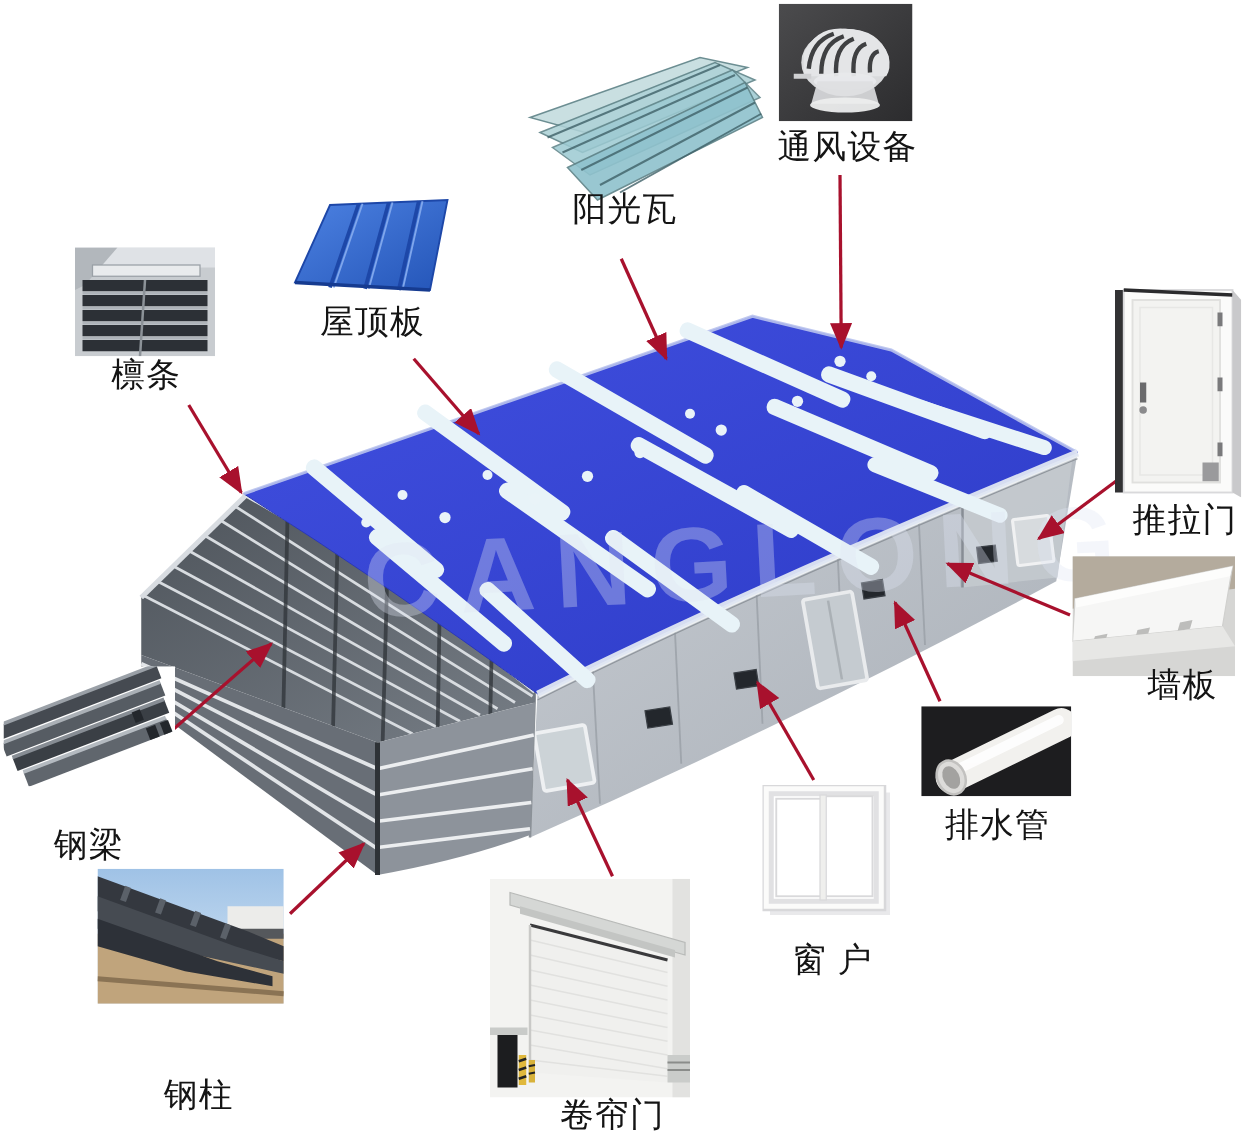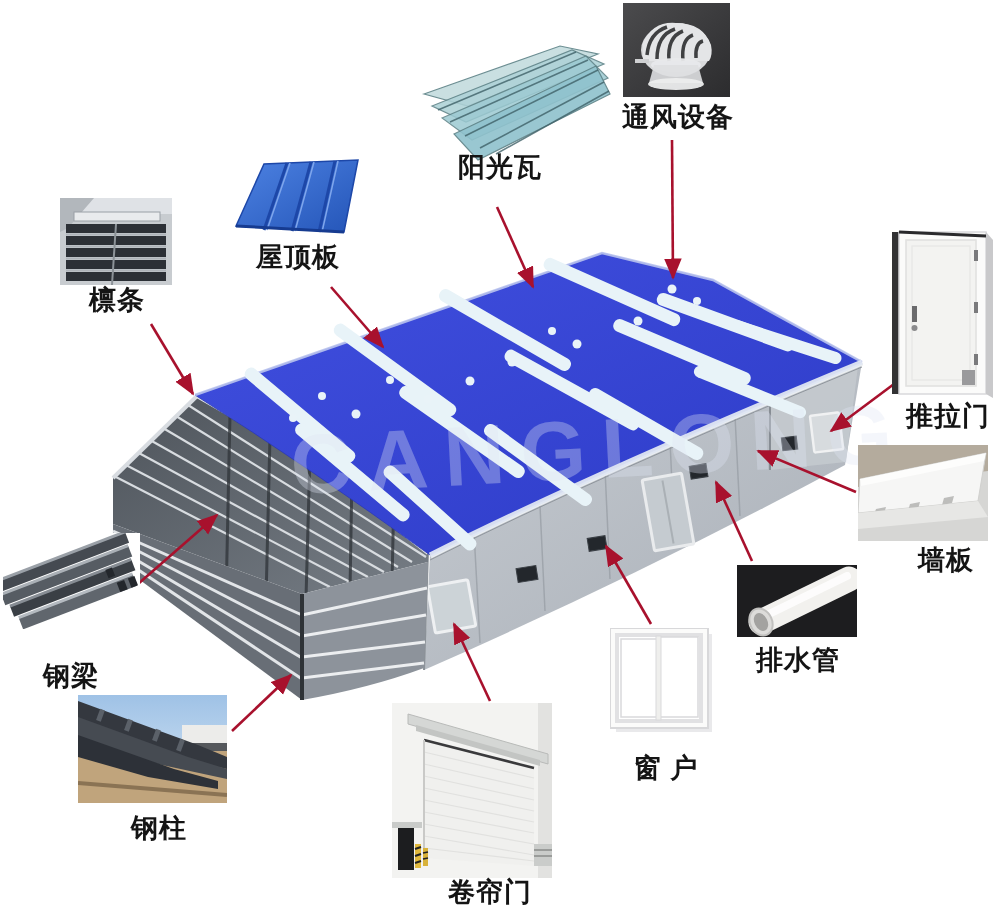--- a/index.html
+++ b/index.html
@@ -1,20 +1,20 @@
 <!DOCTYPE html>
 <html><head>
 <meta charset="utf-8">
 <style>
   html,body{margin:0;padding:0;background:#ffffff;}
   .stage{position:relative;width:1000px;height:914px;background:#ffffff;overflow:hidden;
          font-family:"Liberation Sans","DejaVu Sans",sans-serif;}
   .layer{position:absolute;left:0;top:0;}
   .tile{position:absolute;}
-  .lbl{position:absolute;font-size:27px;font-weight:700;color:#141414;text-align:center;
+  .lbl{position:absolute;font-size:27px;font-weight:400;color:#141414;text-align:center;
        letter-spacing:1px;white-space:nowrap;line-height:1.1;}
 </style>
 </head>
 <body>
 
 <div class="stage">
 
   <svg class="layer" width="1000" height="914" viewBox="0 0 1000 914">
     <defs>
       <linearGradient id="roofG" x1="0" y1="0" x2="1" y2="1">
@@ -402,20 +402,20 @@
         </g>
       </g>
     </svg>
   </div>
 
   <div class="lbl" style="left:67px;top:286px;width:100px">檩条</div>
   <div class="lbl" style="left:238px;top:243px;width:120px">屋顶板</div>
   <div class="lbl" style="left:440px;top:153px;width:120px">阳光瓦</div>
   <div class="lbl" style="left:608px;top:103px;width:140px">通风设备</div>
   <div class="lbl" style="left:903px;top:402px;width:90px">推拉门</div>
-  <div class="lbl" style="left:914px;top:546px;width:64px">墙板</div>
+  <div class="lbl" style="left:914px;top:534px;width:64px">墙板</div>
   <div class="lbl" style="left:742px;top:646px;width:112px">排水管</div>
   <div class="lbl" style="left:606px;top:754px;width:120px">窗 户</div>
   <div class="lbl" style="left:434px;top:878px;width:112px">卷帘门</div>
-  <div class="lbl" style="left:117px;top:814px;width:84px">钢柱</div>
+  <div class="lbl" style="left:117px;top:862px;width:84px">钢柱</div>
   <div class="lbl" style="left:29px;top:662px;width:84px">钢梁</div>
 
 </div>
 
 </body></html>

